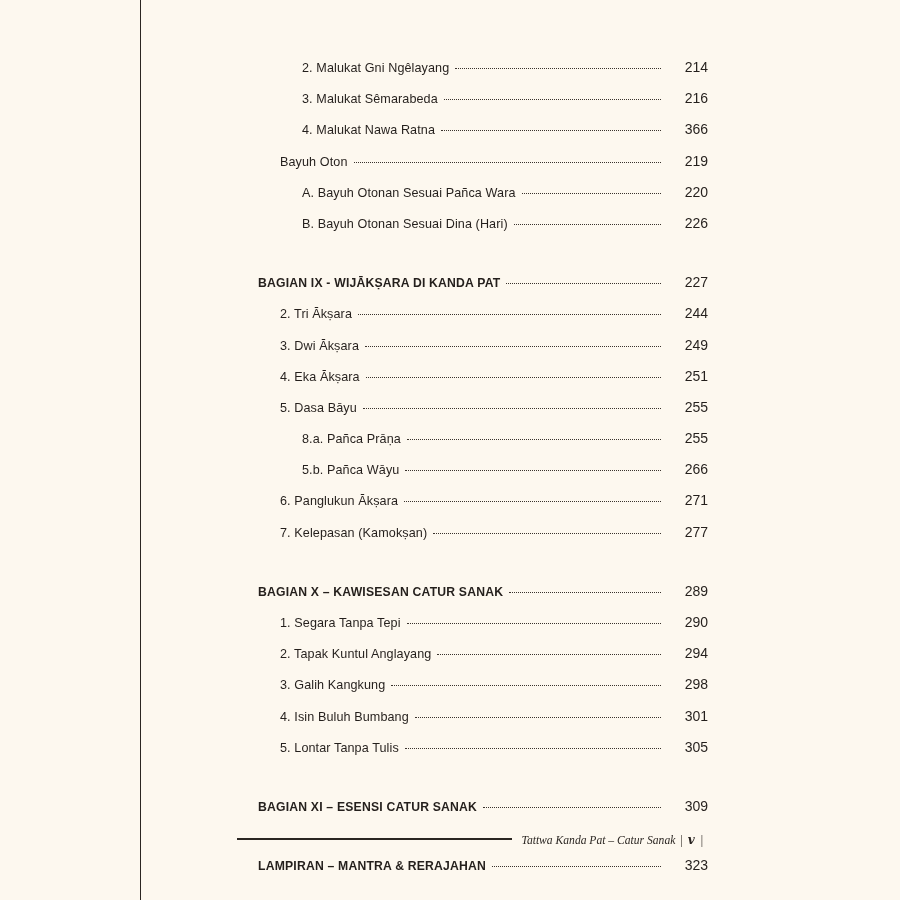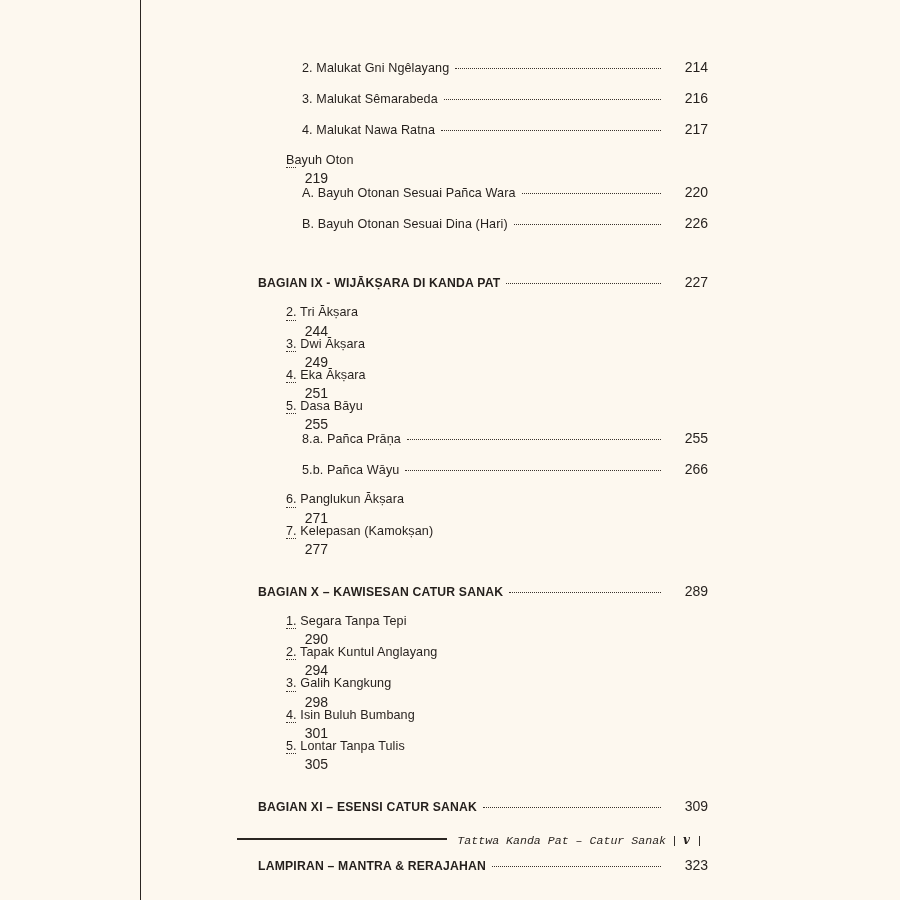--- a/index.html
+++ b/index.html
@@ -53,21 +53,21 @@
     min-width: 10px;
   }
   .toc-row .page-num {
     width: 42px;
     text-align: right;
     white-space: nowrap;
     font-size: 14px;
   }
   
   .lvl0 { padding-left: 0px; margin-top: 28px; }
-  .lvl1 { padding-left: 22px; flex-direction: column; }
+  .lvl1 { padding-left: 22px; }
   .lvl2 { padding-left: 44px; }
   .heading .label {
     font-weight: bold;
     font-size: 12.2px;
     letter-spacing: 0.2px;
   }
   .heading .page-num { font-weight: normal; }
 
   .footer {
     position: absolute;
@@ -78,21 +78,21 @@
     align-items: center;
   }
   .footer .rule {
     flex: 1 1 auto;
     height: 2px;
     background: #2b2622;
     margin-right: 10px;
     transform: translateY(-1px);
   }
   .footer .ftext {
-    font-family: Liberation Mono, monospace;
+    font-family: Liberation Serif, serif;
     font-style: italic;
     font-size: 11.6px;
     color: #2b2622;
     white-space: nowrap;
   }
   .footer .sep {
     margin: 0 5px;
     font-style: normal;
   }
   .footer .folio {
@@ -121,21 +121,21 @@
         <span class="page-num">214</span>
       </div>
       <div class="toc-row lvl2">
         <span class="label">3. Malukat Sêmarabeda</span>
         <span class="dots"></span>
         <span class="page-num">216</span>
       </div>
       <div class="toc-row lvl2">
         <span class="label">4. Malukat Nawa Ratna</span>
         <span class="dots"></span>
-        <span class="page-num">217</span>
+        <span class="page-num">366</span>
       </div>
       <div class="toc-row lvl1">
         <span class="label">Bayuh Oton</span>
         <span class="dots"></span>
         <span class="page-num">219</span>
       </div>
       <div class="toc-row lvl2">
         <span class="label">A. Bayuh Otonan Sesuai Pañca Wara</span>
         <span class="dots"></span>
         <span class="page-num">220</span>

